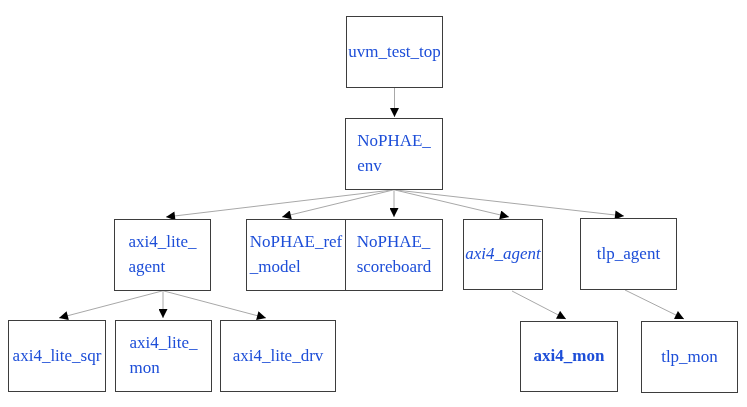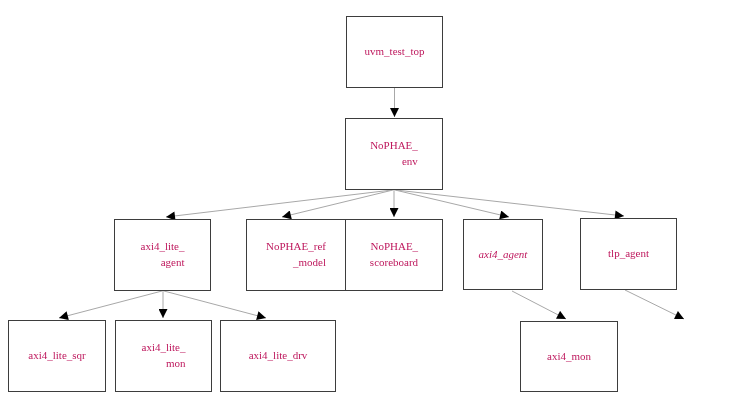--- a/index.html
+++ b/index.html
@@ -27,24 +27,24 @@
     position: absolute;
     box-sizing: border-box;
     background: #ffffff;
     border: 1.5px solid #3d3d3d;
     display: flex;
     align-items: center;
     justify-content: center;
     z-index: 1;
   }
   .node .label {
-    font-size: 11px;
+    font-size: 17px;
     line-height: 1.45;
-    color: #be185d;
-    text-align: right;
+    color: #1d4ed8;
+    text-align: left;
     white-space: pre-line;
   }
 </style>
 </head>
 <body>
 
 <div id="canvas">
 
   <svg id="edges" width="747" height="407" viewBox="0 0 747 407" xmlns="http://www.w3.org/2000/svg">
     <defs>
@@ -96,17 +96,20 @@
   <div class="node" style="left:8px;   top:320px; width:98px;  height:72px;">
     <span class="label">axi4_lite_sqr</span>
   </div>
   <div class="node" style="left:115px; top:320px; width:97px;  height:72px;">
     <span class="label">axi4_lite_
 mon</span>
   </div>
   <div class="node" style="left:220px; top:320px; width:116px;  height:72px;">
     <span class="label">axi4_lite_drv</span>
   </div>
-  <div class="node" style="left:520px; top:321px; width:98px;  height:71px;">
+  <div class="node" style="left:520px; top:321px; width:98px;  height:71px;font-weight:bold;">
     <span class="label">axi4_mon</span>
+  </div>
+  <div class="node" style="left:641px; top:321px; width:97px;  height:72px;">
+    <span class="label">tlp_mon</span>
   </div>
 
 </div>
 
 </body></html>

